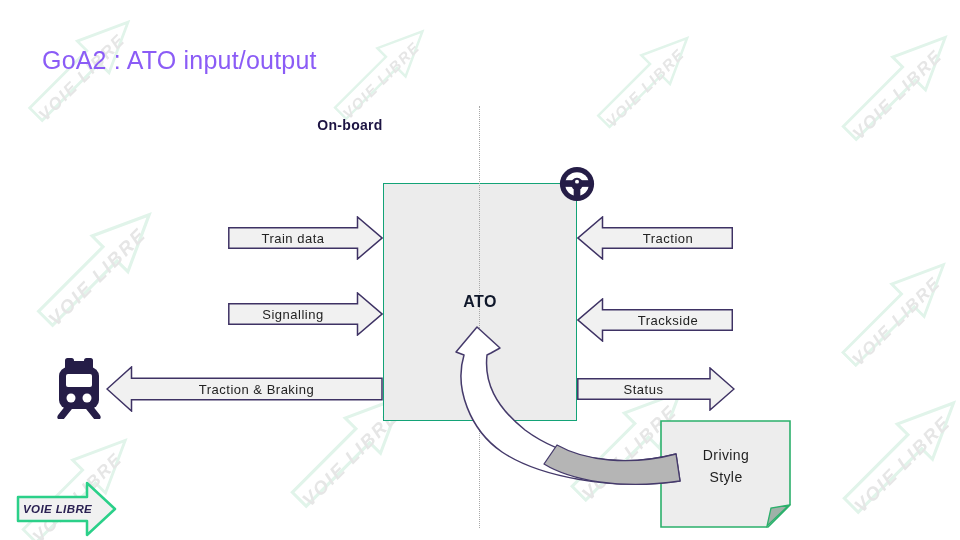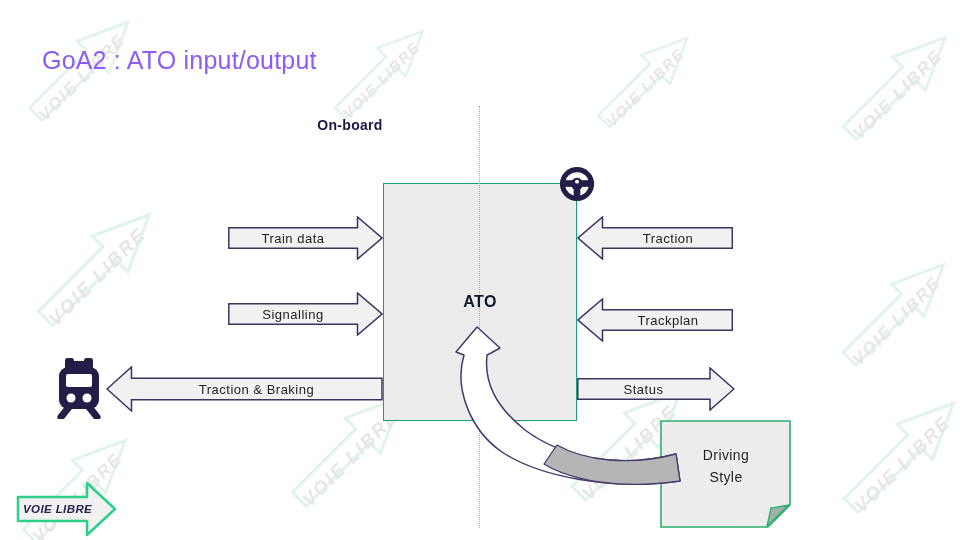--- a/index.html
+++ b/index.html
@@ -133,21 +133,21 @@
     <svg width="156" height="44" viewBox="0 0 156 44">
       <path d="M155.3,11.8 H25.5 V1 L1,22 L25.5,43 V32.2 H155.3 Z" fill="#f1f1f1" stroke="#3e3264" stroke-width="1.5"></path>
     </svg>
     <div class="flow-label" style="left:26px; top:11px; width:130px;">Traction</div>
   </div>
 
   <div class="flow" style="left:577px; top:298px;">
     <svg width="156" height="44" viewBox="0 0 156 44">
       <path d="M155.3,11.8 H25.5 V1 L1,22 L25.5,43 V32.2 H155.3 Z" fill="#f1f1f1" stroke="#3e3264" stroke-width="1.5"></path>
     </svg>
-    <div class="flow-label" style="left:26px; top:11px; width:130px;">Trackplan</div>
+    <div class="flow-label" style="left:26px; top:11px; width:130px;">Trackside</div>
   </div>
 
   <div class="flow" style="left:577px; top:367px;">
     <svg width="158" height="44" viewBox="0 0 158 44">
       <path d="M0.8,11.8 H133 V1 L157,22 L133,43 V32.2 H0.8 Z" fill="#f1f1f1" stroke="#3e3264" stroke-width="1.5"></path>
     </svg>
     <div class="flow-label" style="left:0; top:11px; width:133px;text-align:center;">Status</div>
   </div>
 
   <div id="icon-steering">

